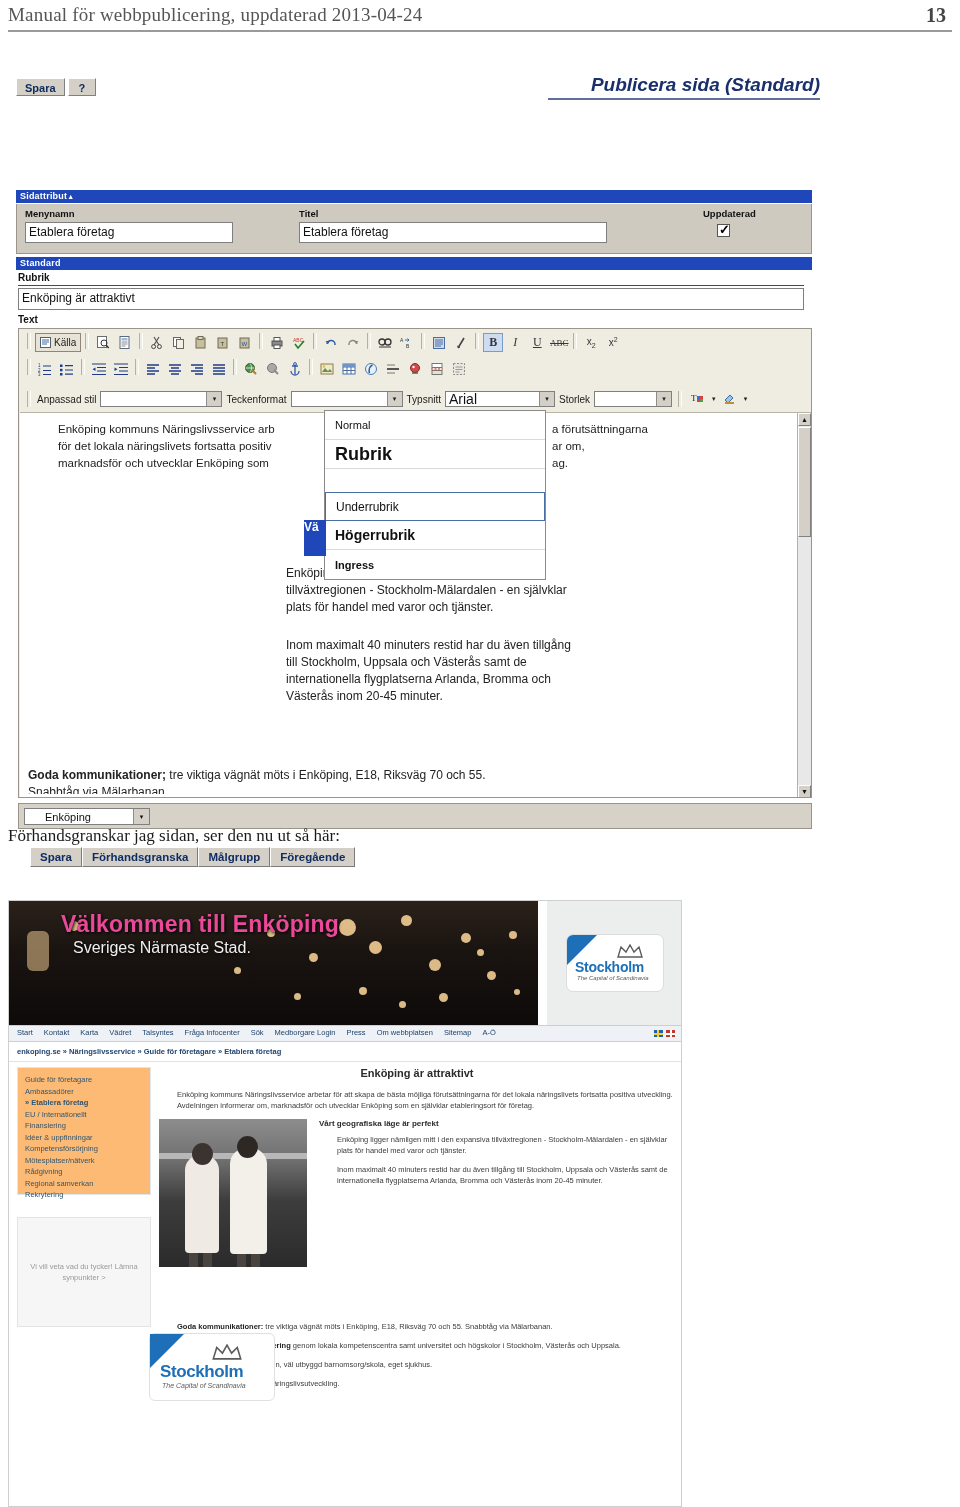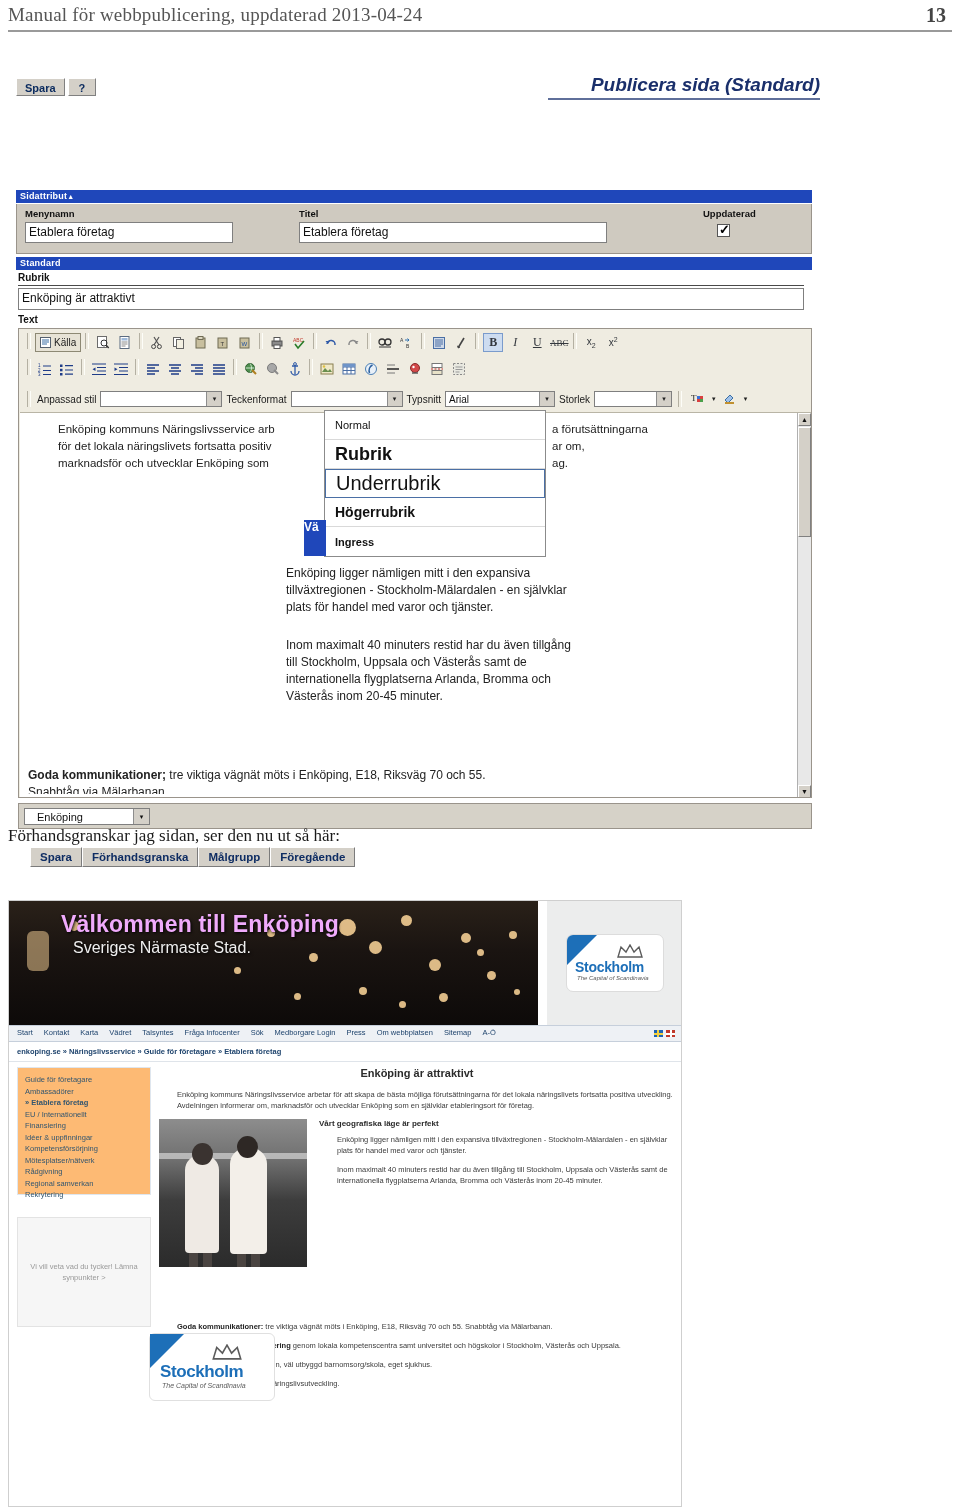--- a/index.html
+++ b/index.html
@@ -40,61 +40,61 @@
   .tb-row{position:absolute;left:6px;height:21px;display:flex;align-items:flex-start;gap:2px;}
   .tbi{width:20px;height:19px;display:flex;align-items:center;justify-content:center;font-size:11px;color:#33373d;
        border:1px solid transparent;box-sizing:border-box;}
   .tbi.on{border:1px solid #7a9bcc;background:#cddcf0;}
   .tbi svg{display:block;}
   .tb-sep{width:2px;height:16px;border-left:1px solid #b4b0a2;border-right:1px solid #fdfdf8;margin:0 2px;}
   .tb-src{display:flex;align-items:center;gap:3px;border:1px solid #8d8974;background:#e7e3d6;height:17px;padding:0 4px;font-size:10px;color:#222;}
 
   .tb-row3{position:absolute;left:6px;top:60px;height:20px;display:flex;align-items:center;gap:4px;font-size:10px;color:#1b1b1b;}
   .combo{display:inline-flex;align-items:center;background:#fff;border:1px solid #7f7f7f;height:16px;box-sizing:border-box;}
-  .combo .cval{padding:0 3px;font-size:10px;color:#111;white-space:nowrap;overflow:hidden;}
+  .combo .cval{padding:0 3px;font-size:14px;color:#111;white-space:nowrap;overflow:hidden;}
   .combo .carrow{width:14px;height:14px;margin-left:auto;background:#d4d0c8;border-left:1px solid #8d8d8d;
                  display:flex;align-items:center;justify-content:center;font-size:7px;color:#222;}
 
   .edit-area{position:absolute;left:1px;top:83px;width:791px;height:385px;background:#fff;border-top:1px solid #b9b5a6;box-sizing:border-box;overflow:hidden;}
   .ea-text{position:absolute;font-size:11.5px;color:#222;line-height:17px;font-family:"Liberation Sans",sans-serif;}
   .ea-scroll{position:absolute;right:0;top:0;width:14px;height:385px;background:#e8e8e8;border-left:1px solid #b0b0b0;box-sizing:border-box;}
   .ea-arrow{width:13px;height:13px;background:#d4d0c8;border:1px solid #fff;border-right-color:#808080;border-bottom-color:#808080;
             display:flex;align-items:center;justify-content:center;font-size:7px;color:#111;box-sizing:border-box;}
   .ea-thumb{position:absolute;top:14px;left:0;width:13px;height:110px;background:#d4d0c8;border:1px solid #fff;border-right-color:#808080;border-bottom-color:#808080;box-sizing:border-box;}
 
   
   .fmt-menu{position:absolute;left:316px;top:338px;width:222px;background:#fff;border:1px solid #8b8b8b;box-sizing:border-box;z-index:40;}
   .fmt-item{height:29px;display:flex;align-items:center;padding-left:10px;border-bottom:1px solid #d9d9d9;box-sizing:border-box;color:#111;}
   .fmt-item.sel{border:1px solid #4a6fa5;background:#fff;}
   .fmt-normal{font-size:11px;}
   .fmt-rubrik{font-size:18px;font-weight:bold;}
-  .fmt-under{font-size:20px;}
+  .fmt-under{font-size:12px;margin-top:23px;}
   .fmt-hoger{font-size:14px;font-weight:bold;}
   .fmt-ingress{font-size:11px;font-weight:bold;}
 
   .blue-chip{position:absolute;left:296px;top:448px;width:22px;height:36px;background:#1f47ba;color:#fff;font-size:12px;font-weight:bold;z-index:41;}
   .sel-bottom{position:absolute;left:10px;top:731px;width:794px;height:26px;background:#d6d2c8;border:1px solid #9a948b;box-sizing:border-box;}
   .sel-combo{position:absolute;left:5px;top:4px;width:126px;height:17px;background:#fff;border:1px solid #7f7f7f;box-sizing:border-box;
              font-size:11px;color:#111;display:flex;align-items:center;}
-  .sel-combo .cval{padding-left:12px;}
+  .sel-combo .cval{padding-left:20px;}
   .sel-combo .carrow{margin-left:auto;width:15px;height:15px;background:#d4d0c8;border-left:1px solid #8d8d8d;display:flex;align-items:center;justify-content:center;font-size:7px;}
 
   .bottom-btns{position:absolute;left:22px;top:775px;display:flex;}
   .bbtn{background:#d4d0c8;border:1px solid #fff;border-right-color:#7b7b7b;border-bottom-color:#7b7b7b;
         font-size:11.5px;font-weight:bold;color:#0f2d63;padding:3px 9px;font-family:"Liberation Sans",sans-serif;}
 
   .caption{position:absolute;left:8px;top:826px;font-size:17px;color:#1a1a1a;font-family:"Liberation Serif",serif;}
 
   
   .site{position:absolute;left:8px;top:900px;width:674px;height:607px;background:#fff;border:1px solid #cfcfcf;box-sizing:border-box;
         font-family:"Liberation Sans",sans-serif;overflow:hidden;}
   .banner{position:absolute;left:0;top:0;width:529px;height:124px;overflow:hidden;background:#16120f;}
   .banner .sky{position:absolute;inset:0;background:linear-gradient(180deg,#2a2119 0%,#1a1411 40%,#0d0a09 100%);}
   .bokeh{position:absolute;border-radius:50%;background:#ffd89b;filter:blur(0.6px);opacity:.85;}
-  .banner h1{position:absolute;left:52px;top:10px;margin:0;font-size:23px;color:#f0abfc;font-weight:bold;
+  .banner h1{position:absolute;left:52px;top:10px;margin:0;font-size:23px;color:#ec4899;font-weight:bold;
              text-shadow:1px 1px 3px #000;letter-spacing:.2px;}
   .banner h2{position:absolute;left:64px;top:38px;margin:0;font-size:16px;color:#efefef;font-weight:normal;text-shadow:1px 1px 3px #000;}
   .logo-box{position:absolute;left:538px;top:0;width:136px;height:124px;background:#eceded;display:flex;align-items:center;justify-content:center;}
   .sthlm{width:96px;height:56px;background:#fff;border:1px solid #dcdcdc;border-radius:7px;position:relative;overflow:hidden;}
   .sthlm .corner{position:absolute;left:0;top:0;width:0;height:0;border-top:30px solid #1d6fb8;border-right:30px solid transparent;}
   .sthlm .crown{position:absolute;left:50px;top:9px;}
   .sthlm .nm{position:absolute;left:8px;top:24px;font-size:14px;font-weight:bold;color:#1d6fb8;letter-spacing:-.3px;}
   .sthlm .tag{position:absolute;left:10px;top:40px;font-size:6px;font-style:italic;color:#5b5b5b;}
 
   .navbar{position:absolute;left:0;top:124px;width:674px;height:17px;background:#eef1f5;border-top:1px solid #c6cfdb;border-bottom:1px solid #c6cfdb;box-sizing:border-box;}

